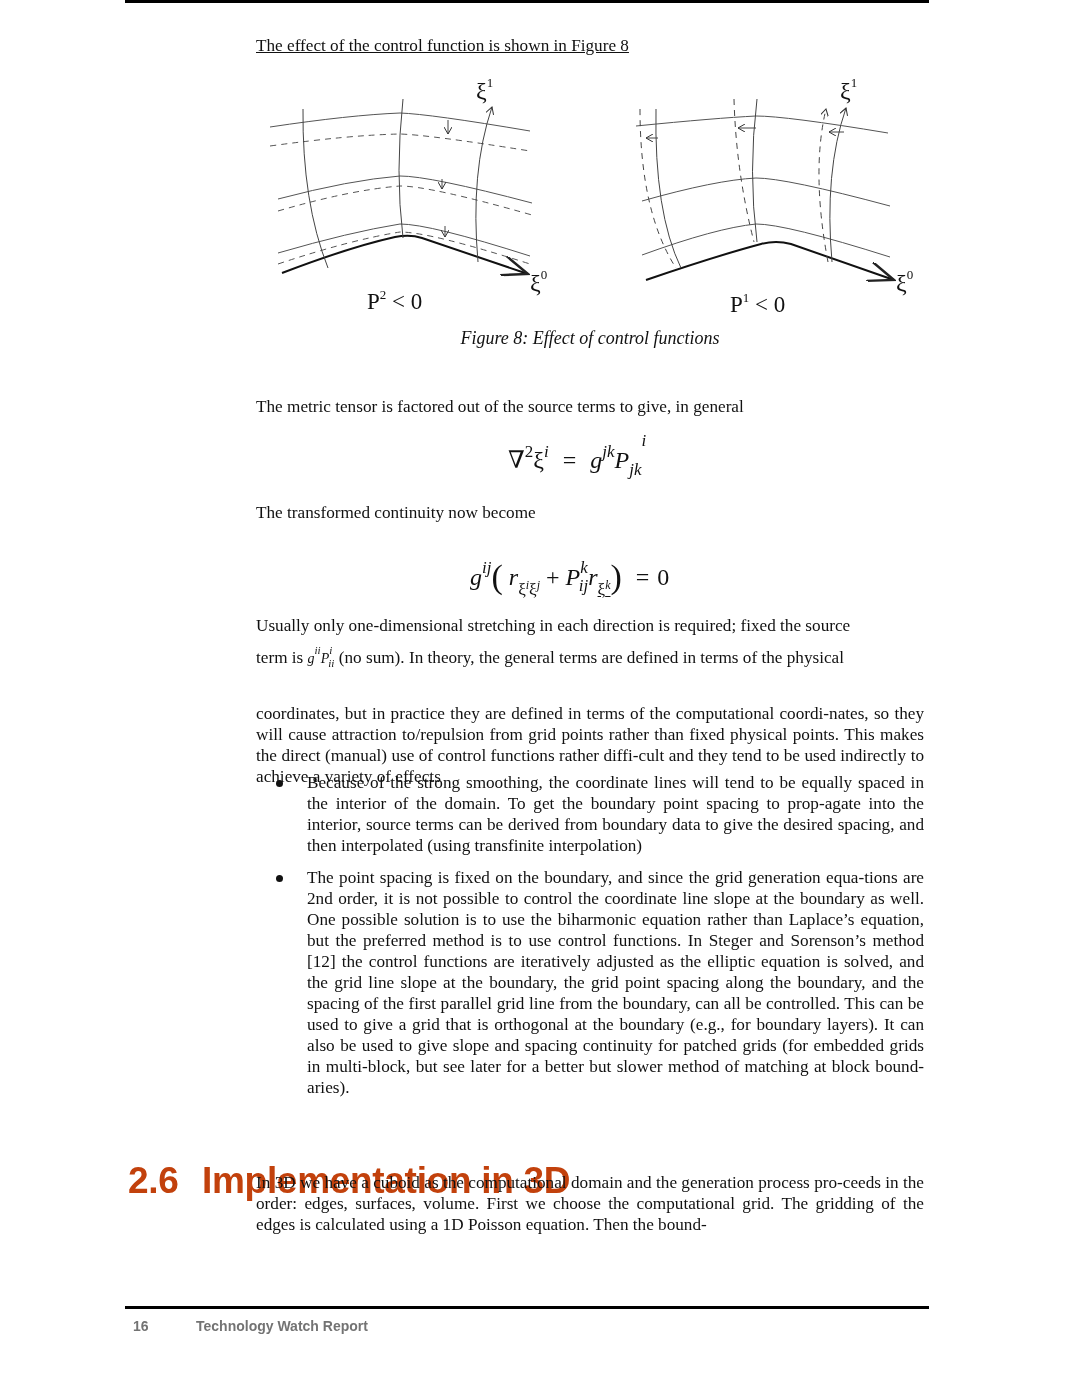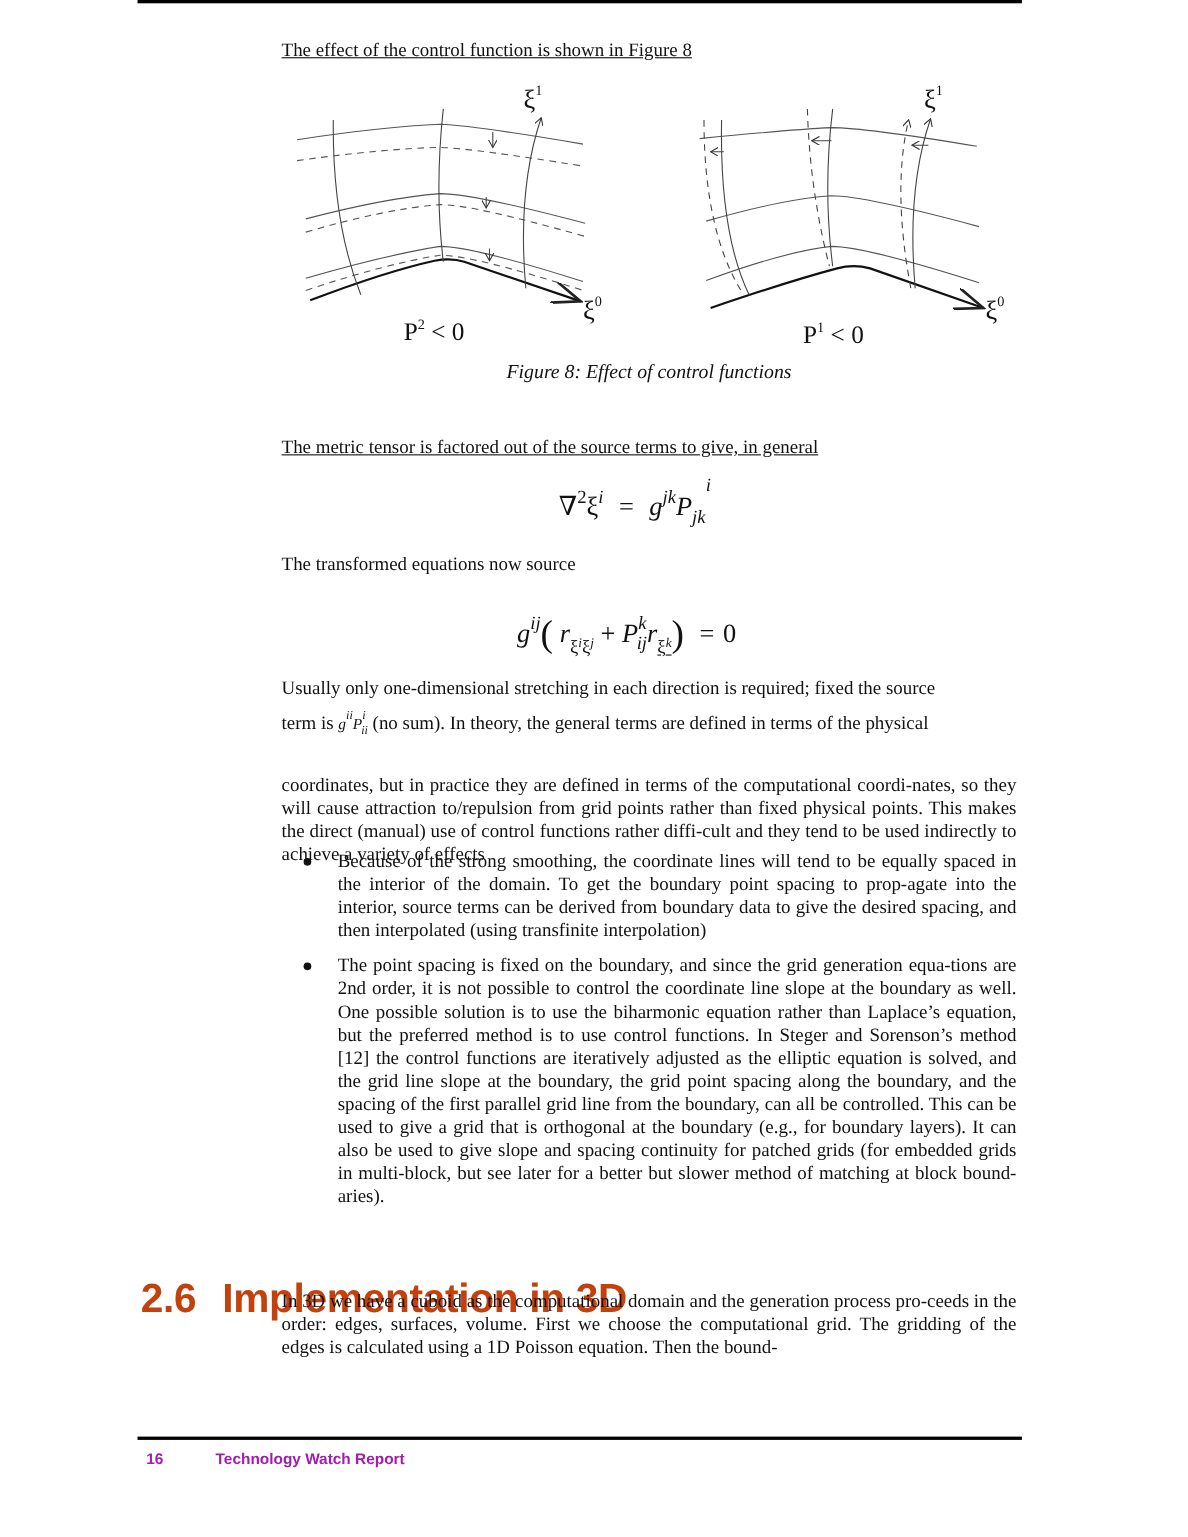--- a/index.html
+++ b/index.html
@@ -16,21 +16,21 @@
   .eq i { font-style: italic; }
   .sup { position: relative; font-size: 17px; }
   .bullet-list { position: absolute; left: 256px; width: 668px; }
   .bullet { position: absolute; left: 0; width: 668px; }
   .bullet .dot { position: absolute; left: 20px; top: 8px; width: 7px; height: 7px; border-radius: 50%; background: #111; }
   .bullet .text { position: absolute; left: 51px; width: 617px; font-size: 17.2px; line-height: 21px; text-align: justify; }
   .section-heading { position: absolute; left: 128px; top: 1160px; font-family: "Liberation Sans", "DejaVu Sans", sans-serif;
                      font-weight: bold; font-size: 37px; letter-spacing: -0.3px; color: #c2410c; }
   .section-heading .num { display: inline-block; width: 74px; }
   .footer { position: absolute; top: 1318px; font-family: "Liberation Sans", "DejaVu Sans", sans-serif;
-            font-weight: bold; font-size: 14px; color: #a21caf; }
+            font-weight: bold; font-size: 14px; color: #737373; }
   .small-sub { font-size: 12px; position: relative; }
 </style>
 </head>
 <body>
 
 <div class="rule-top"></div>
 
 <div class="p nj" style="top:35px;text-decoration:underline;">The effect of the control function is shown in Figure 8</div>
 
 <div class="figure">
@@ -103,29 +103,29 @@
   <div style="position:absolute; left:636px; top:198px; font-size:24px;">
     <span>ξ</span><span class="sup" style="font-size:13px; top:-12px;">0</span>
   </div>
   <div style="position:absolute; left:470px; top:220px; font-size:23px;">
     <span>P</span><span class="sup" style="font-size:13px; top:-10px;">1</span><span> &lt; 0</span>
   </div>
 </div>
 
 <div class="caption">Figure 8:  Effect of control functions</div>
 
-<div class="p nj" style="top:396px;text-decoration:underline;">The metric tensor is factored out of the source terms to give, in general</div>
+<div class="p nj" style="top:396px;">The metric tensor is factored out of the source terms to give, in general</div>
 
 <div class="eq" style="left:508px; top:446px;">
   <span>∇</span><span class="sup" style="top:-11px;">2</span><span>ξ</span><i class="sup" style="top:-11px;">i</i>
   <span style="margin:0 8px;">=</span>
   <i>g</i><i class="sup" style="top:-11px;">jk</i><i>P</i><i class="sup" style="top:7px;">jk</i><i class="sup" style="top:-22px;">i</i>
 </div>
 
-<div class="p nj" style="top:502px;">The transformed equations now source</div>
+<div class="p nj" style="top:502px;">The transformed continuity now become</div>
 
 <div class="eq" style="left:470px; top:555px;">
   <i>g</i><i class="sup" style="top:-12px;">ij</i><span style="font-size:34px; position:relative; top:3px;">(</span>
   <i>r</i><span class="sup" style="top:10px; font-size:17px;"><span>ξ</span><i class="small-sub" style="top:-6px;">i</i><span>ξ</span><i class="small-sub" style="top:-6px;">j</i></span>
   <span>+</span>
   <i>P</i><i class="sup" style="top:-12px;">k</i><i class="sup" style="top:6px; margin-left:-9px;">ij</i><i>r</i><span class="sup" style="top:10px; font-size:17px;text-decoration:underline;"><span>ξ</span><i class="small-sub" style="top:-6px;">k</i></span><span style="font-size:34px; position:relative; top:3px;">)</span>
   <span style="margin:0 8px;">=</span><span>0</span>
 </div>
 
 <div class="p" style="top:615px;">Usually only one-dimensional stretching in each direction is required; fixed the source</div>

